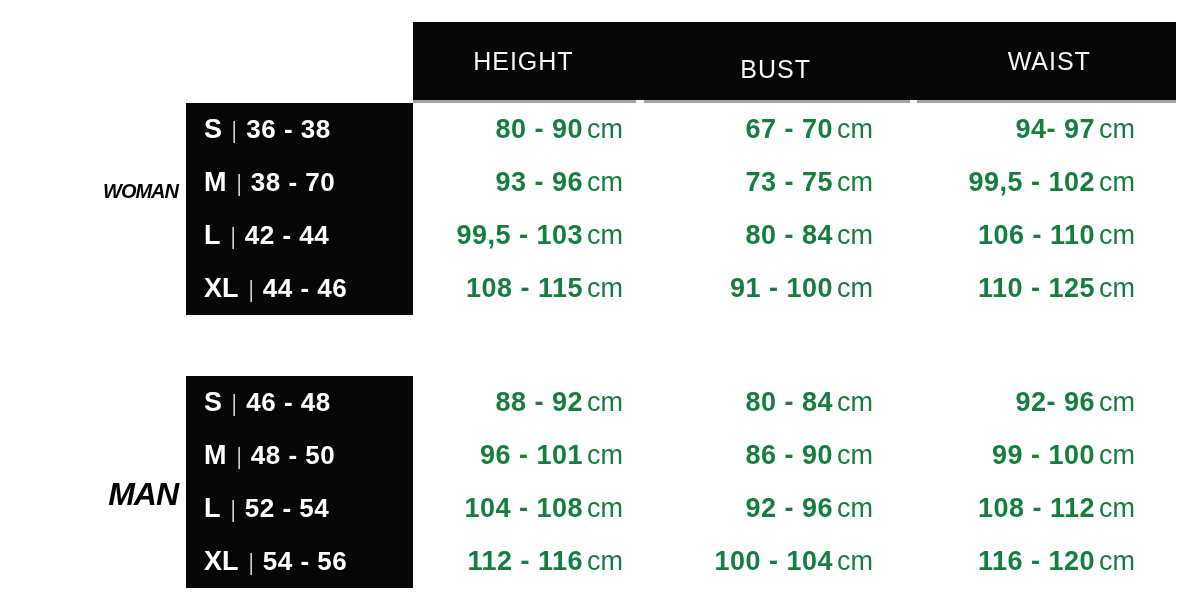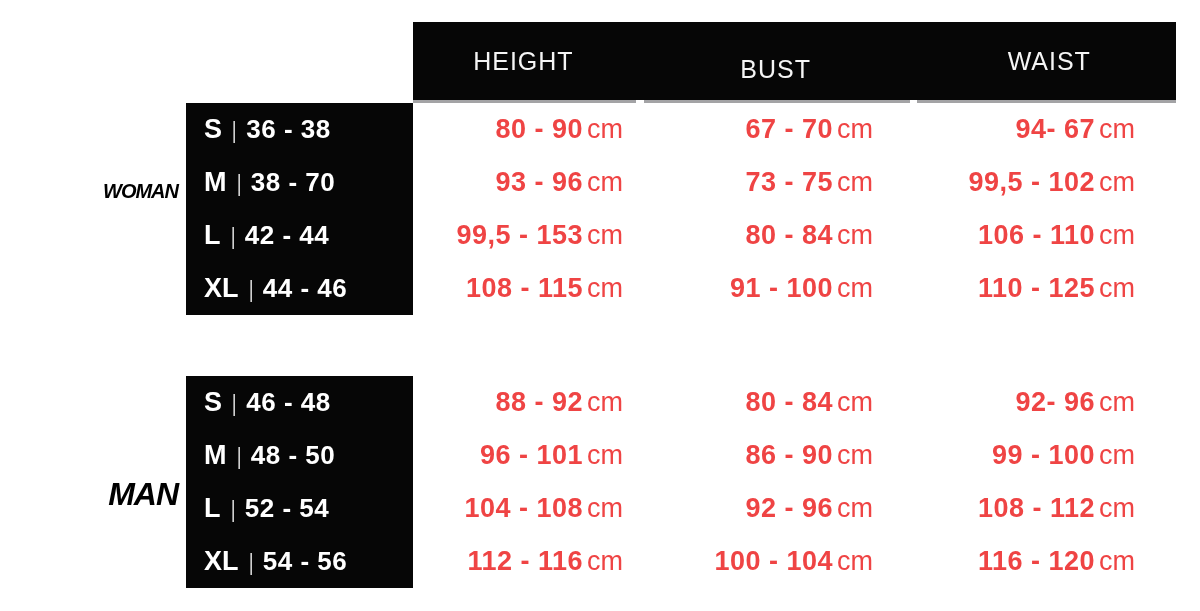--- a/index.html
+++ b/index.html
@@ -65,21 +65,21 @@
   .size-letter { font-weight: 700; font-size: 27px; }
   .size-sep    { font-weight: 400; font-size: 24px; margin: 0 9px; color: #ececec; transform: scaleX(0.7); }
   .size-range  { font-weight: 700; font-size: 26px; letter-spacing: 0.5px; }
 
   .val-cell {
     display: flex;
     align-items: center;
     justify-content: flex-end;
     padding-right: 10px;
     box-sizing: border-box;
-    color: #ef4444;
+    color: #15803d;
     font-size: 27px;
   }
   .val-num  { font-weight: 700; letter-spacing: 0.5px; }
   .val-unit { font-weight: 400; margin-left: 4px; }
 
   
   .group-label {
     position: absolute;
     left: 0;
     width: 178px;
@@ -118,21 +118,21 @@
     </div>
     <div class="val-cell">
       <span class="val-num">80 - 90</span>
       <span class="val-unit">cm</span>
     </div>
     <div class="val-cell">
       <span class="val-num">67 - 70</span>
       <span class="val-unit">cm</span>
     </div>
     <div class="val-cell">
-      <span class="val-num">94- 67</span>
+      <span class="val-num">94- 97</span>
       <span class="val-unit">cm</span>
     </div>
 
     <div class="size-cell">
       <span class="size-letter">M</span>
       <span class="size-sep">|</span>
       <span class="size-range">38 - 70</span>
     </div>
     <div class="val-cell">
       <span class="val-num">93 - 96</span>
@@ -146,21 +146,21 @@
       <span class="val-num">99,5 - 102</span>
       <span class="val-unit">cm</span>
     </div>
 
     <div class="size-cell">
       <span class="size-letter">L</span>
       <span class="size-sep">|</span>
       <span class="size-range">42 - 44</span>
     </div>
     <div class="val-cell">
-      <span class="val-num">99,5 - 153</span>
+      <span class="val-num">99,5 - 103</span>
       <span class="val-unit">cm</span>
     </div>
     <div class="val-cell">
       <span class="val-num">80 - 84</span>
       <span class="val-unit">cm</span>
     </div>
     <div class="val-cell">
       <span class="val-num">106 - 110</span>
       <span class="val-unit">cm</span>
     </div>

